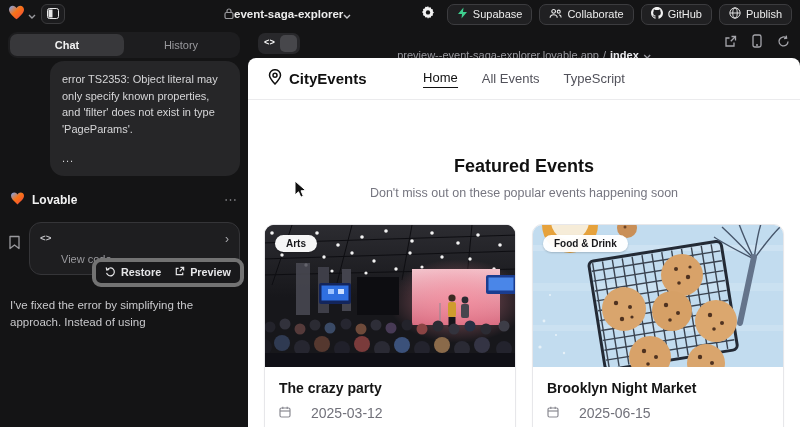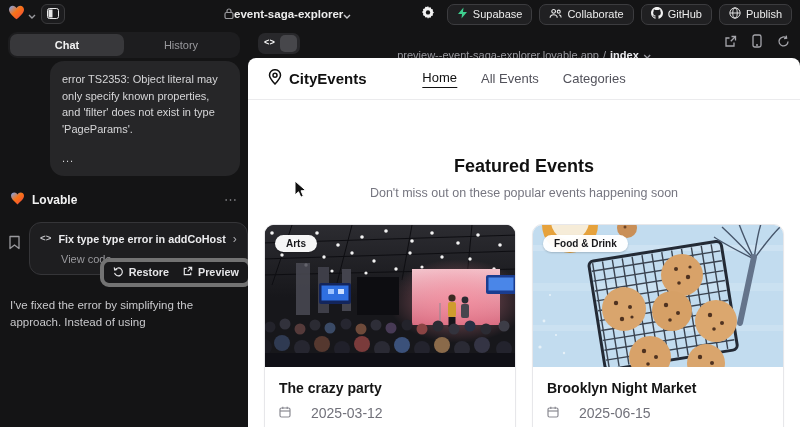--- a/index.html
+++ b/index.html
@@ -210,21 +210,20 @@
 
       <div class="edit-row">
         <span class="bookmark">
           <svg width="13" height="15" viewBox="0 0 13 15">
               <path d="M2 1.5 h9 v12 l-4.5-3.5 L2 13.5 z" fill="none" stroke="#9a9a9e" stroke-width="1.3" stroke-linejoin="round"></path>
             </svg>
         </span>
         <div class="edit-card">
           <div class="ec-top">
             <span class="ec-code">&lt;&gt;</span>
-            <span class="ec-title">Fix type type error in addCoHost</span>
             <span class="ec-chev">›</span>
           </div>
           <div class="ec-sub">View code</div>
           <div class="ec-actions">
             <span class="ec-action">
               <span>
                 <svg width="11" height="11" viewBox="0 0 12 12" fill="none" stroke="#e6e6e8" stroke-width="1.3">
                     <path d="M2.2 4.2 A4.3 4.3 0 1 1 1.7 7.5"></path>
                     <polyline points="1.3,1.6 1.9,4.4 4.6,3.9" stroke-width="1.2"></polyline>
                   </svg>
@@ -296,21 +295,21 @@
               <svg width="14" height="16" viewBox="0 0 14 16" fill="none" stroke="#111" stroke-width="1.5">
                   <path d="M7 15 C3.5 11.2 1.5 8.6 1.5 6.2 a5.5 5.5 0 0 1 11 0 C12.5 8.6 10.5 11.2 7 15 Z"></path>
                   <circle cx="7" cy="6.2" r="2"></circle>
                 </svg>
             </span>
             <span>CityEvents</span>
           </div>
           <div class="site-nav">
             <span class="nav-link active">Home</span>
             <span class="nav-link">All Events</span>
-            <span class="nav-link">Categories</span>
+            <span class="nav-link">TypeScript</span>
           </div>
         </div>
 
         <div class="hero">
           <h2>Featured Events</h2>
           <p>Don't miss out on these popular events happening soon</p>
         </div>
 
         <div class="cards">
 

